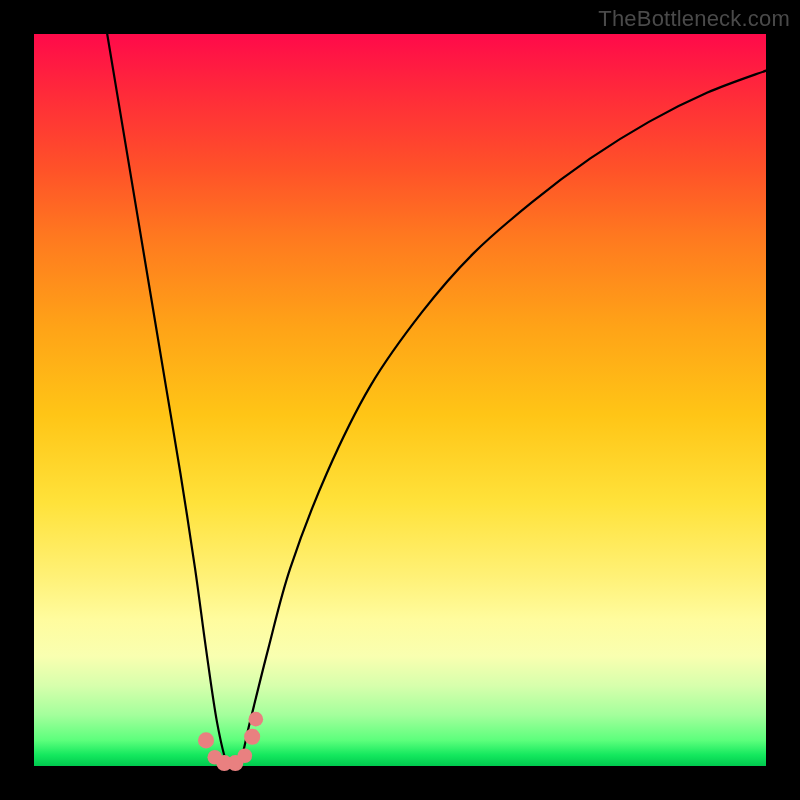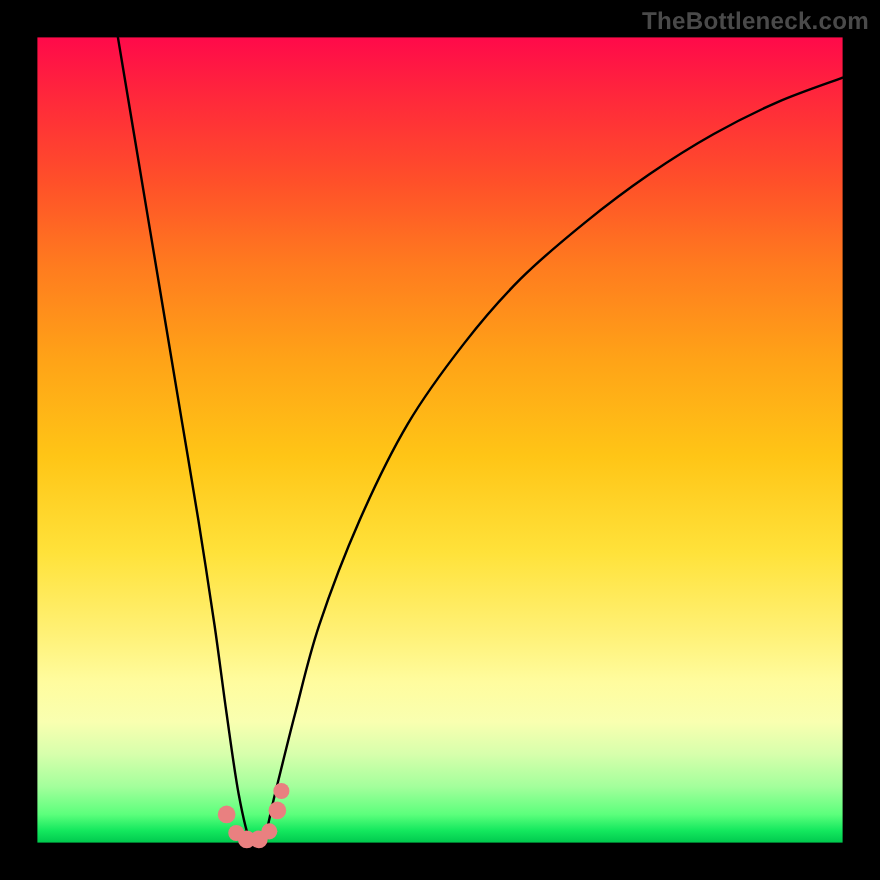--- a/index.html
+++ b/index.html
@@ -42,21 +42,21 @@
       #14e85e 98.5%,
       #00c94e 100%
     );
   }
   .watermark {
     position: absolute;
     top: 6px;
     right: 10px;
     color: #4a4a4a;
     font-size: 22px;
-    font-weight: 700;
+    font-weight: 400;
     letter-spacing: 0.2px;
     user-select: none;
   }
   svg.curve {
     position: absolute;
     left: 0; top: 0;
     width: 732px;
     height: 732px;
     overflow: visible;
   }

